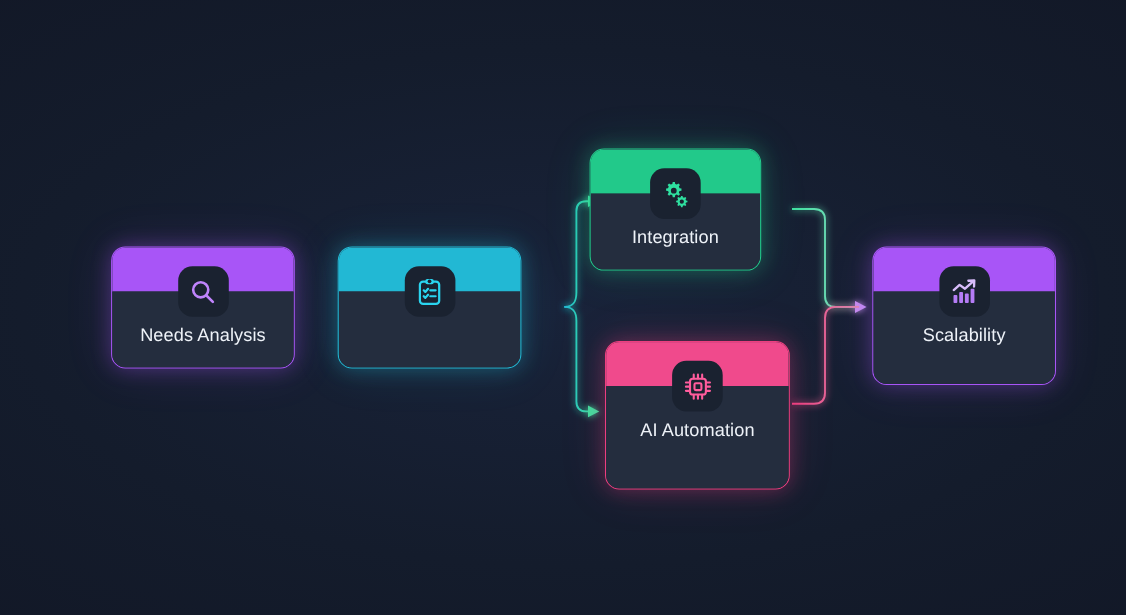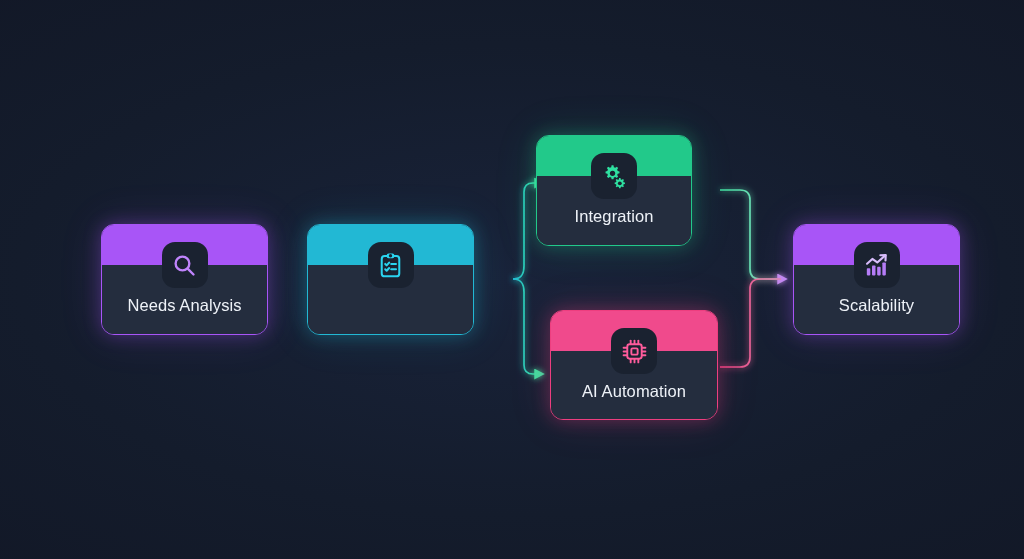--- a/index.html
+++ b/index.html
@@ -182,21 +182,21 @@
                  a3.9,3.9 0 0 1 -0.93,-0.38 l-1.0,0.68 l-0.88,-0.88 l0.68,-1.0
                  a3.9,3.9 0 0 1 -0.38,-0.93 l-1.19,-0.24 l0,-1.25 l1.19,-0.24
                  a3.9,3.9 0 0 1 0.38,-0.93 l-0.68,-1.0 l0.88,-0.88 l1.0,0.68
                  a3.9,3.9 0 0 1 0.93,-0.38 z"></path>
         <circle cx="16.72" cy="18.1" r="1.72" fill="#1a2230"></circle>
       </svg>
     </div>
     <div class="node-label">Integration</div>
   </div>
 
-  <div class="node" style="left:550px; top:310px; width:168px; height:110px;
+  <div class="node" style="left:550px; top:310px; width:168px; height:135px;
               border:1.4px solid #ed3e7f;
               box-shadow:0 0 18px rgba(237,62,127,0.33), 0 0 44px rgba(237,62,127,0.14);">
     <div class="node-head" style="background:#f04a8c;"></div>
     <div class="node-body"></div>
     <div class="node-icon">
       <svg width="27" height="27" viewBox="0 0 24 24" fill="none" stroke="#ff5c9c" stroke-width="1.7" stroke-linecap="round">
         <rect x="5.6" y="5.6" width="12.8" height="12.8" rx="2.1"></rect>
         <rect x="9.2" y="9.2" width="5.6" height="5.6" rx="1.1"></rect>
         <line x1="8.6" y1="2.3" x2="8.6" y2="5.4"></line>
         <line x1="12" y1="2.3" x2="12" y2="5.4"></line>
@@ -208,21 +208,21 @@
         <line x1="2.3" y1="12" x2="5.4" y2="12"></line>
         <line x1="2.3" y1="15.4" x2="5.4" y2="15.4"></line>
         <line x1="18.6" y1="8.6" x2="21.7" y2="8.6"></line>
         <line x1="18.6" y1="12" x2="21.7" y2="12"></line>
         <line x1="18.6" y1="15.4" x2="21.7" y2="15.4"></line>
       </svg>
     </div>
     <div class="node-label">AI Automation</div>
   </div>
 
-  <div class="node" style="left:793px; top:224px; width:167px; height:111px;
+  <div class="node" style="left:793px; top:224px; width:167px; height:126px;
               border:1.4px solid #a855f7;
               box-shadow:0 0 18px rgba(168,85,247,0.33), 0 0 44px rgba(168,85,247,0.14);">
     <div class="node-head" style="background:#a855f7;"></div>
     <div class="node-body"></div>
     <div class="node-icon">
       <svg width="27" height="27" viewBox="0 0 24 24">
         <g fill="#b57cf6">
           <rect x="3.4" y="14.4" width="3.1" height="6.4" rx="0.7"></rect>
           <rect x="8.0" y="12.0" width="3.1" height="8.8" rx="0.7"></rect>
           <rect x="12.6" y="13.2" width="3.1" height="7.6" rx="0.7"></rect>

